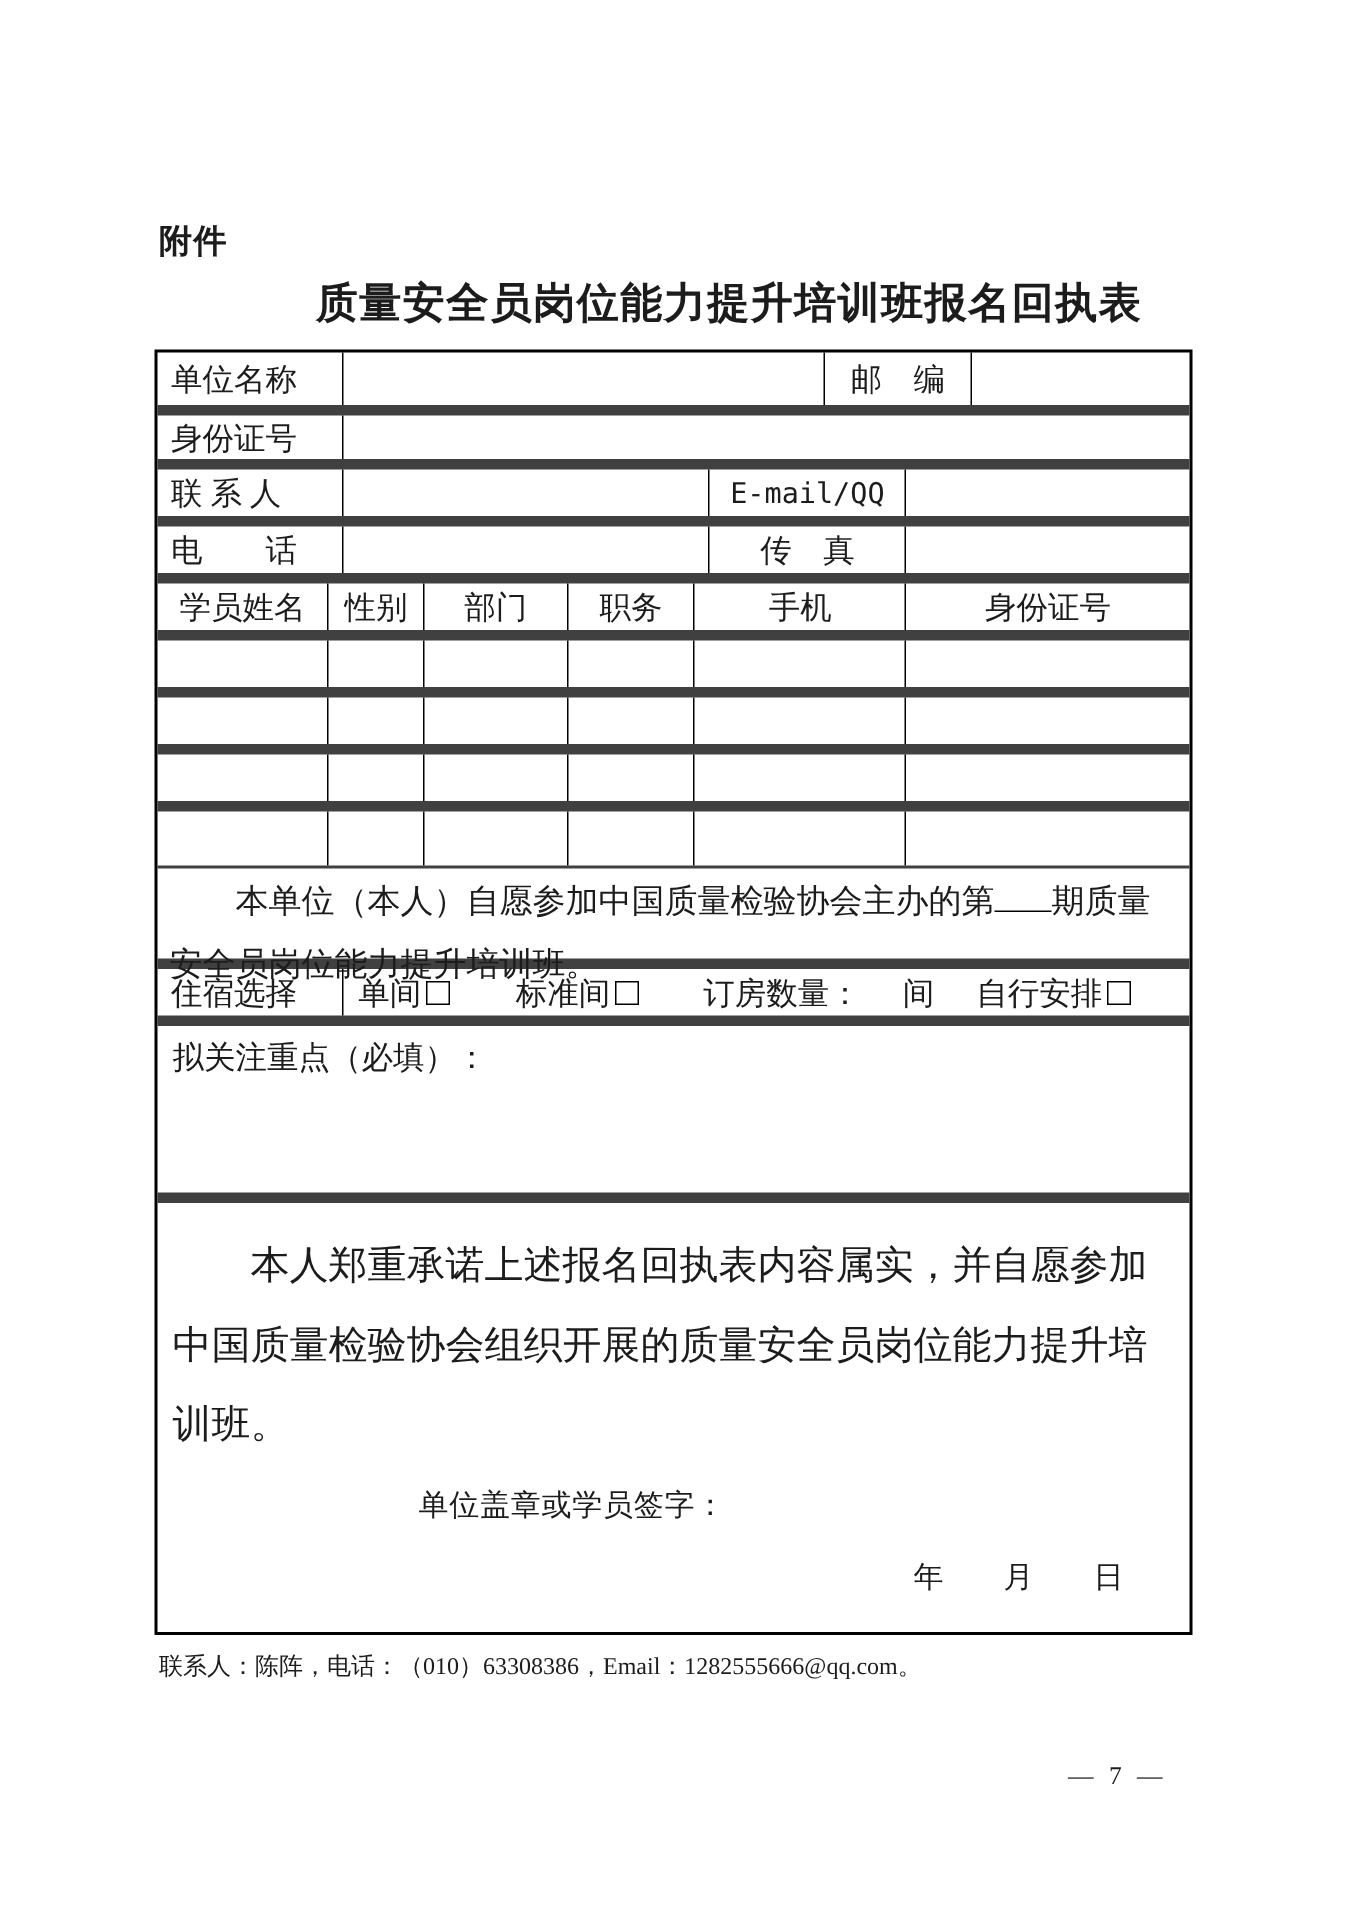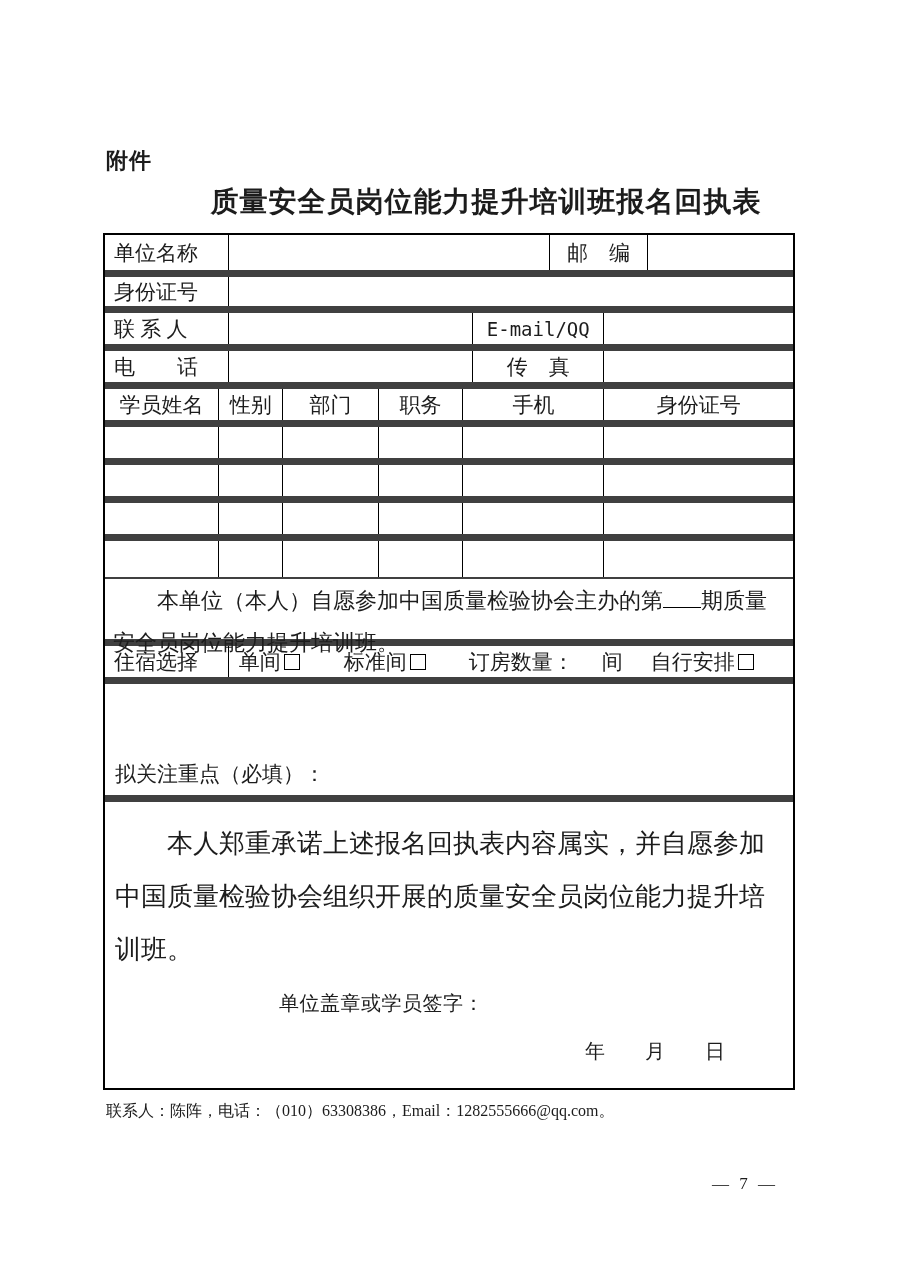--- a/index.html
+++ b/index.html
@@ -66,29 +66,29 @@
 
   .acc-opts { padding-left:10px; display:flex; align-items:center; }
   .cbx {
     display:inline-block; width:16px; height:16px;
     border:1.5px solid #000; margin-left:3px; vertical-align:-2px;
   }
   .gap44 { margin-left:44px; }
   .gap40 { margin-left:43px; }
   .gap28 { margin-left:28px; }
 
-  .focus-cell { align-items:flex-end; padding:7px 10px; }
+  .focus-cell { align-items:flex-start; padding:7px 10px; }
 
   .commit-para { margin:15px 10px 0 10px; line-height:53px; font-size:26px; text-indent:2em; }
   .signature {
     position:absolute; left:174px; top:188px;
     font-size:20px; letter-spacing:0.5px;
   }
   .date-line {
-    position:absolute; right:68px; top:236px;
+    position:absolute; right:44px; top:236px;
     font-size:20px;
   }
   .footer-contact {
     position:absolute; left:106px; top:1101px;
     font-size:16px;
   }
   .page-number {
     position:absolute; left:712px; top:1174px;
     font-size:17px; letter-spacing:3px;
   }

